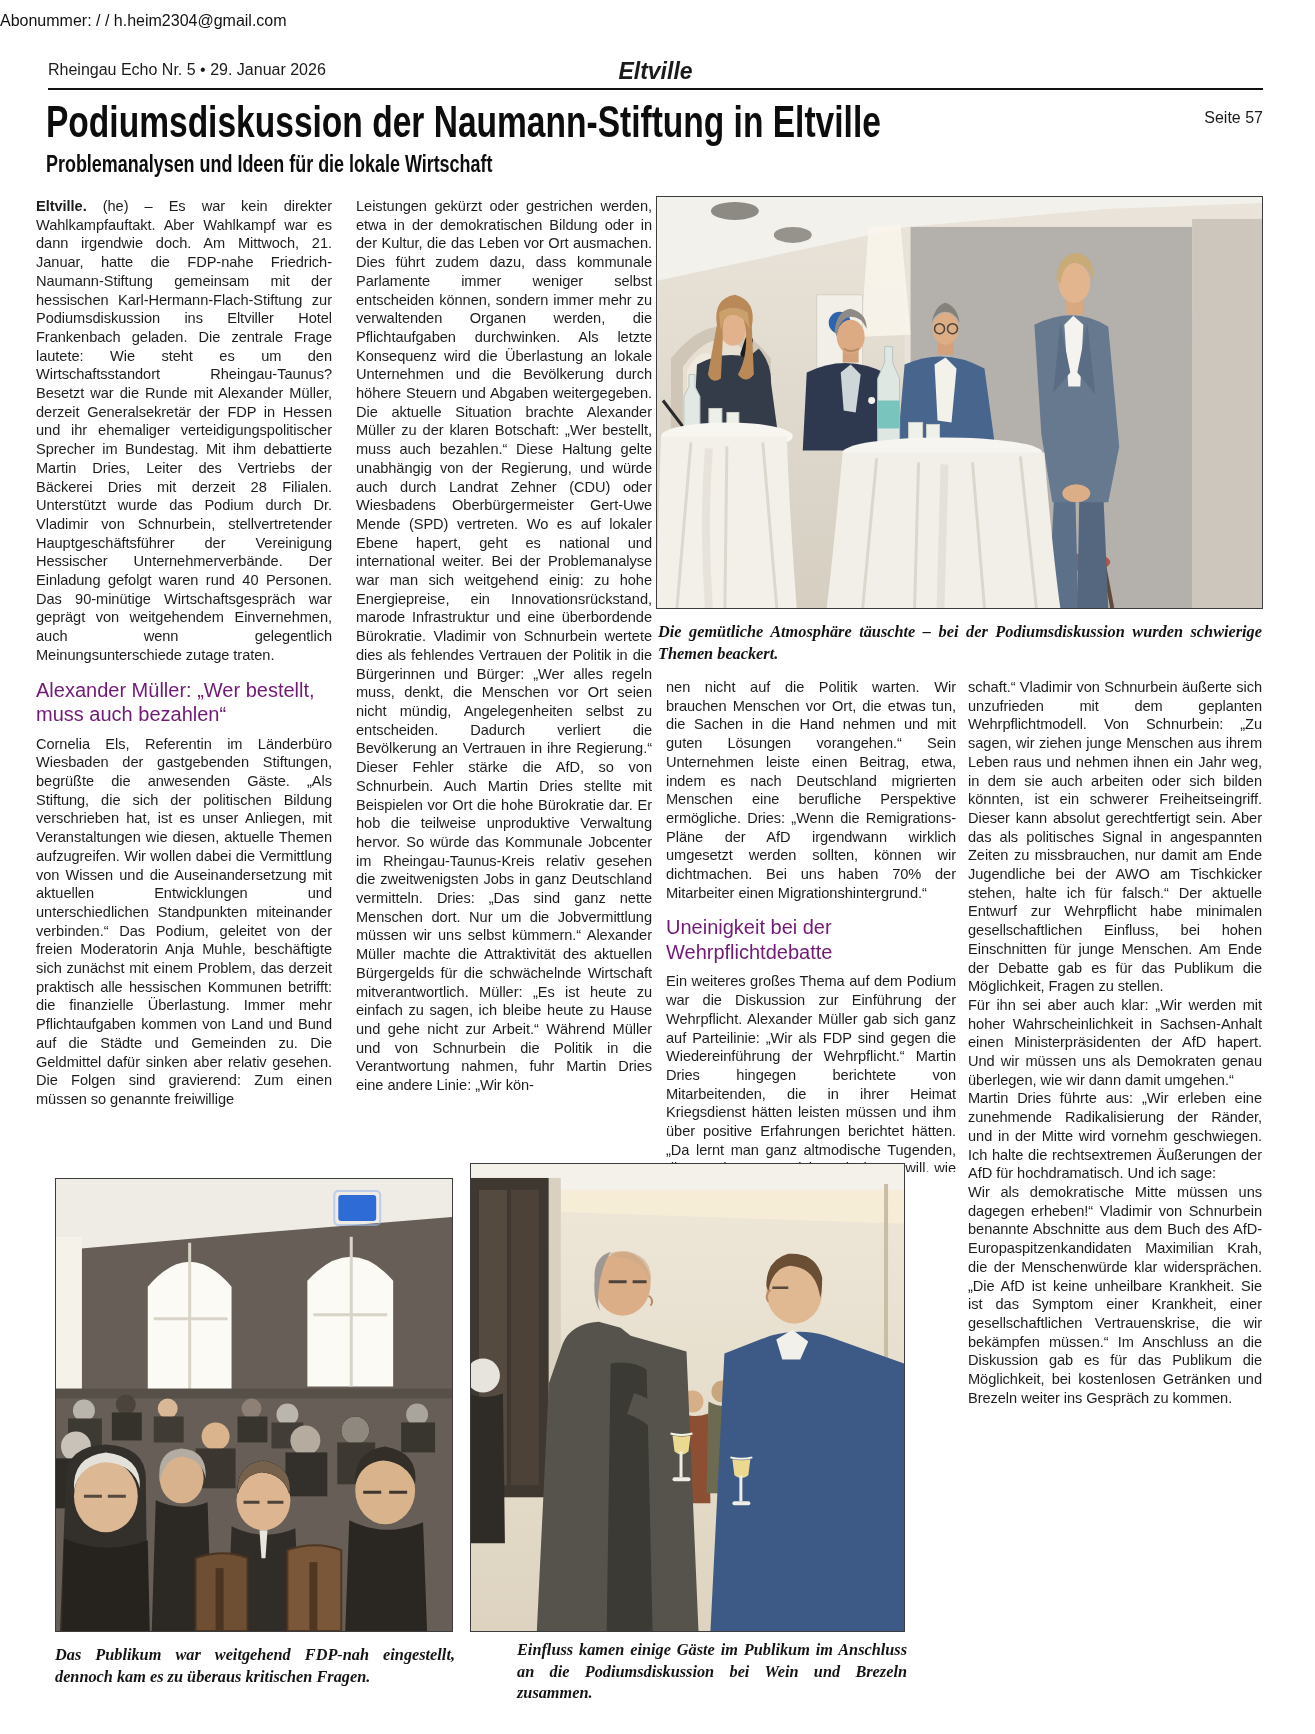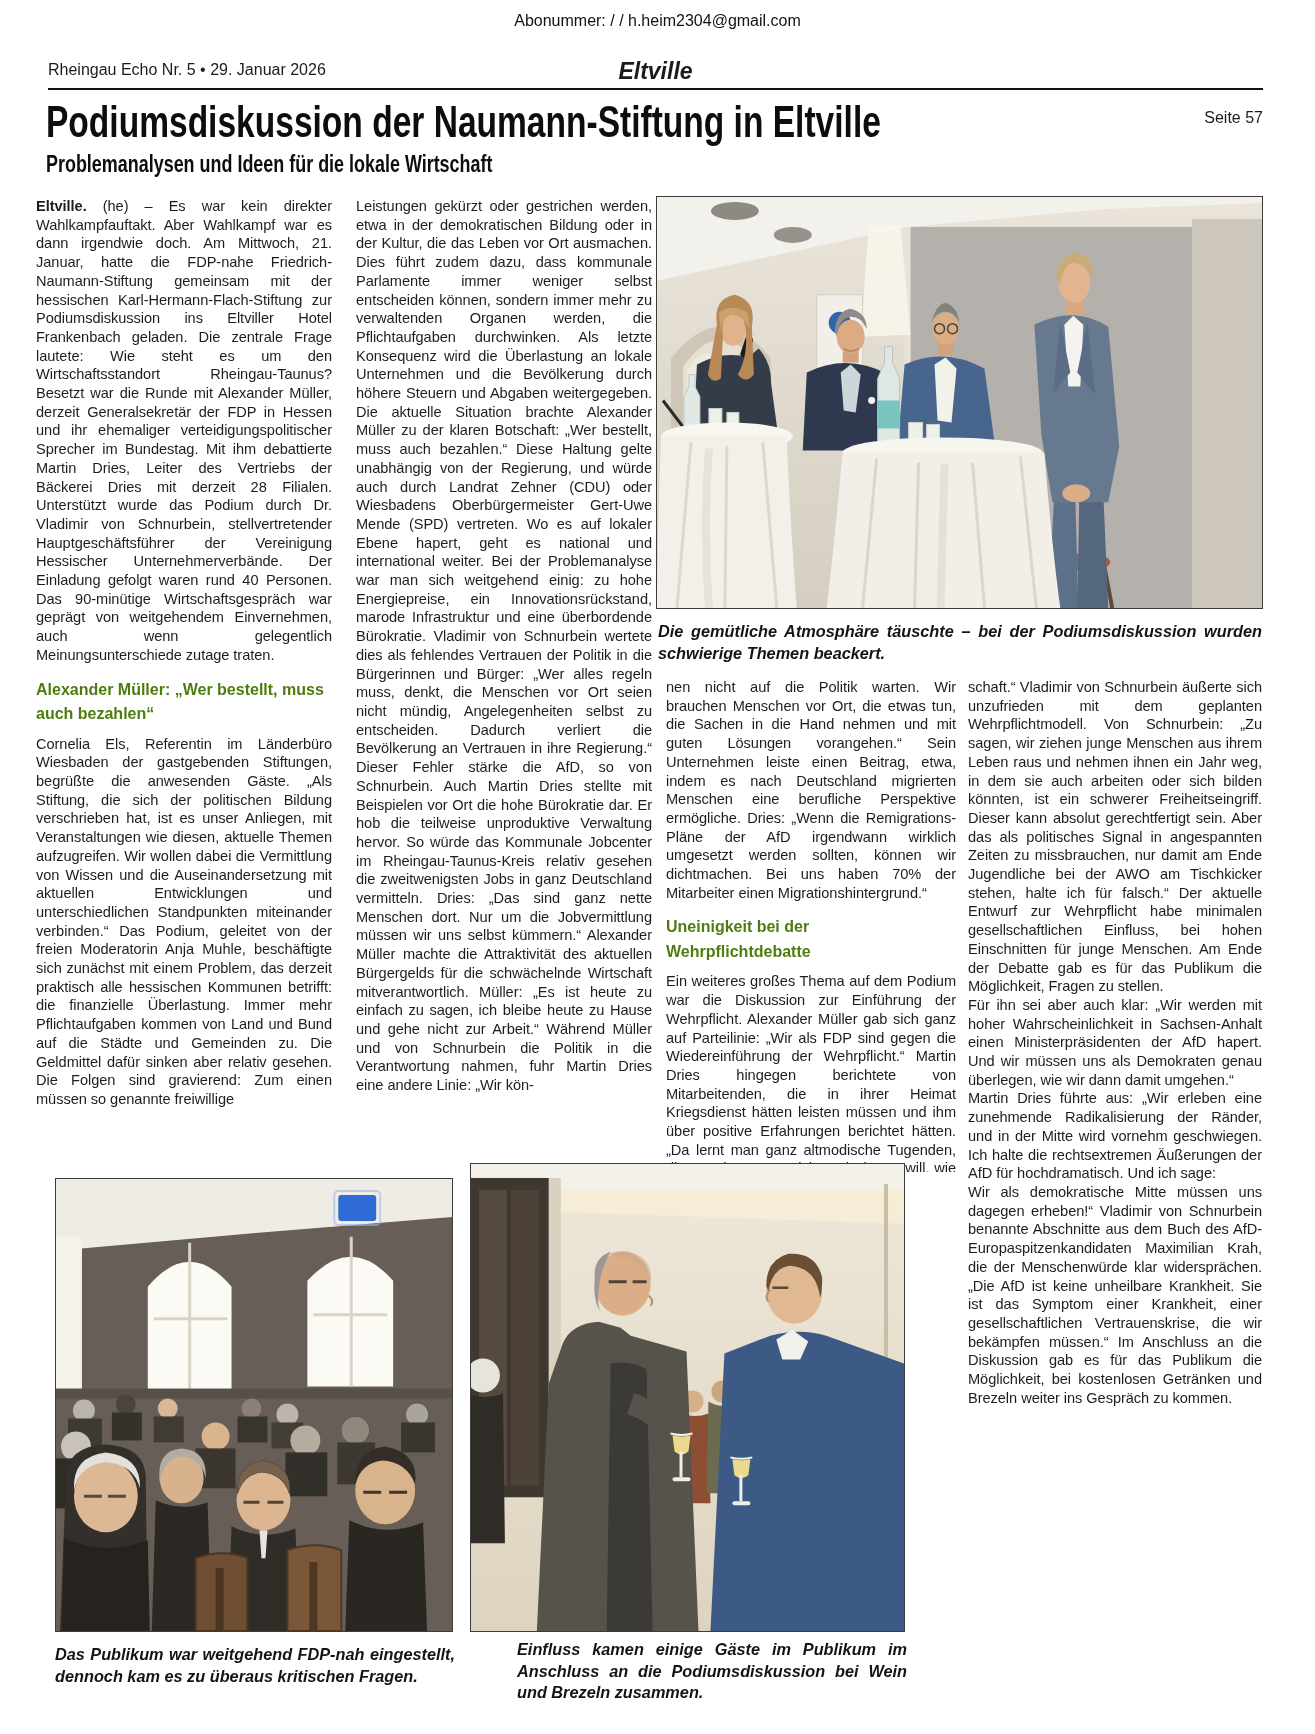--- a/index.html
+++ b/index.html
@@ -1,21 +1,21 @@
 <!DOCTYPE html>
 <html lang="de"><head>
 <meta charset="utf-8">
 <style>
   * { margin:0; padding:0; box-sizing:border-box; }
   html,body { background:#ffffff; }
   .page {
     position:relative; width:1315px; height:1734px; background:#ffffff;
     font-family:"Liberation Sans", sans-serif; color:#1b1b1b; overflow:hidden;
   }
-  .notice { position:absolute; top:12px; left:0; width:100%; text-align:center; font-size:16px; color:#111; }
+  .notice { position:absolute; top:12px; left:0; width:100%; font-size:16px; color:#111; }
   .masthead { position:absolute; top:58px; left:48px; width:1215px; height:26px; }
   .m-left  { position:absolute; left:0; top:3px; font-size:16px; }
   .m-center{ position:absolute; left:0; right:0; top:0; text-align:center; font-size:23px; font-weight:bold; font-style:italic; }
   .m-right { position:absolute; right:0; top:3px; font-size:16px;margin-top:48px; }
   .rule { position:absolute; left:48px; top:88px; width:1215px; height:2px; background:#121212; }
   .headline {
     position:absolute; left:46px; top:96px; width:1400px; white-space:nowrap;
     font-size:43px; font-weight:800; letter-spacing:0; color:#0d0d0d;
     transform:scale(0.78,1.05); transform-origin:left top;
   }
@@ -28,32 +28,32 @@
     position:absolute; text-align:justify; font-size:14.6px; line-height:18.7px;
     letter-spacing:-0.05px; color:#1d1d1d; overflow:hidden;
     hyphens:auto; -webkit-hyphens:auto;
   }
   .col p { margin:0; }
   .col1 { left:36px;  top:197px; width:296px; height:971px; }
   .col2 { left:356px; top:197px; width:296px; height:971px; }
   .col3 { left:666px; top:678px; width:290px; height:494px; }
   .col4 { left:968px; top:678px; width:294px; height:1034px; }
   .crosshead {
-    font-size:16px; line-height:24.5px; font-weight:700; text-align:left;
-    margin:13px 0 8px; color:#4d7c0f; letter-spacing:0;
+    font-size:20px; line-height:24.5px; font-weight:400; text-align:left;
+    margin:13px 0 8px; color:#701a75; letter-spacing:0;
   }
   .lead { font-weight:bold; }
   .photo { position:absolute; border:1px solid #3c3c3c; overflow:hidden; background:#cfcac2; }
   .photo svg { display:block; width:100%; height:100%; }
   #photo-panel    { left:656px; top:196px;  width:607px; height:413px; }
   #photo-audience { left:55px;  top:1178px; width:398px; height:454px; }
   #photo-mingle   { left:470px; top:1163px; width:435px; height:469px; }
   .caption {
     position:absolute; font-weight:bold; font-style:italic;
-    font-size:16.3px; line-height:21.6px; text-align:justify; color:#141414;
+    font-size:16.3px; line-height:21.6px; text-align:justify; color:#141414;font-family:Liberation Serif, serif;
   }
   #caption-panel    { left:658px; top:621px;  width:604px; }
   #caption-audience { left:55px;  top:1644px; width:400px; }
   #caption-mingle   { left:517px; top:1639px; width:390px; }
 </style>
 </head>
 <body>
 
 <div class="page">
 

